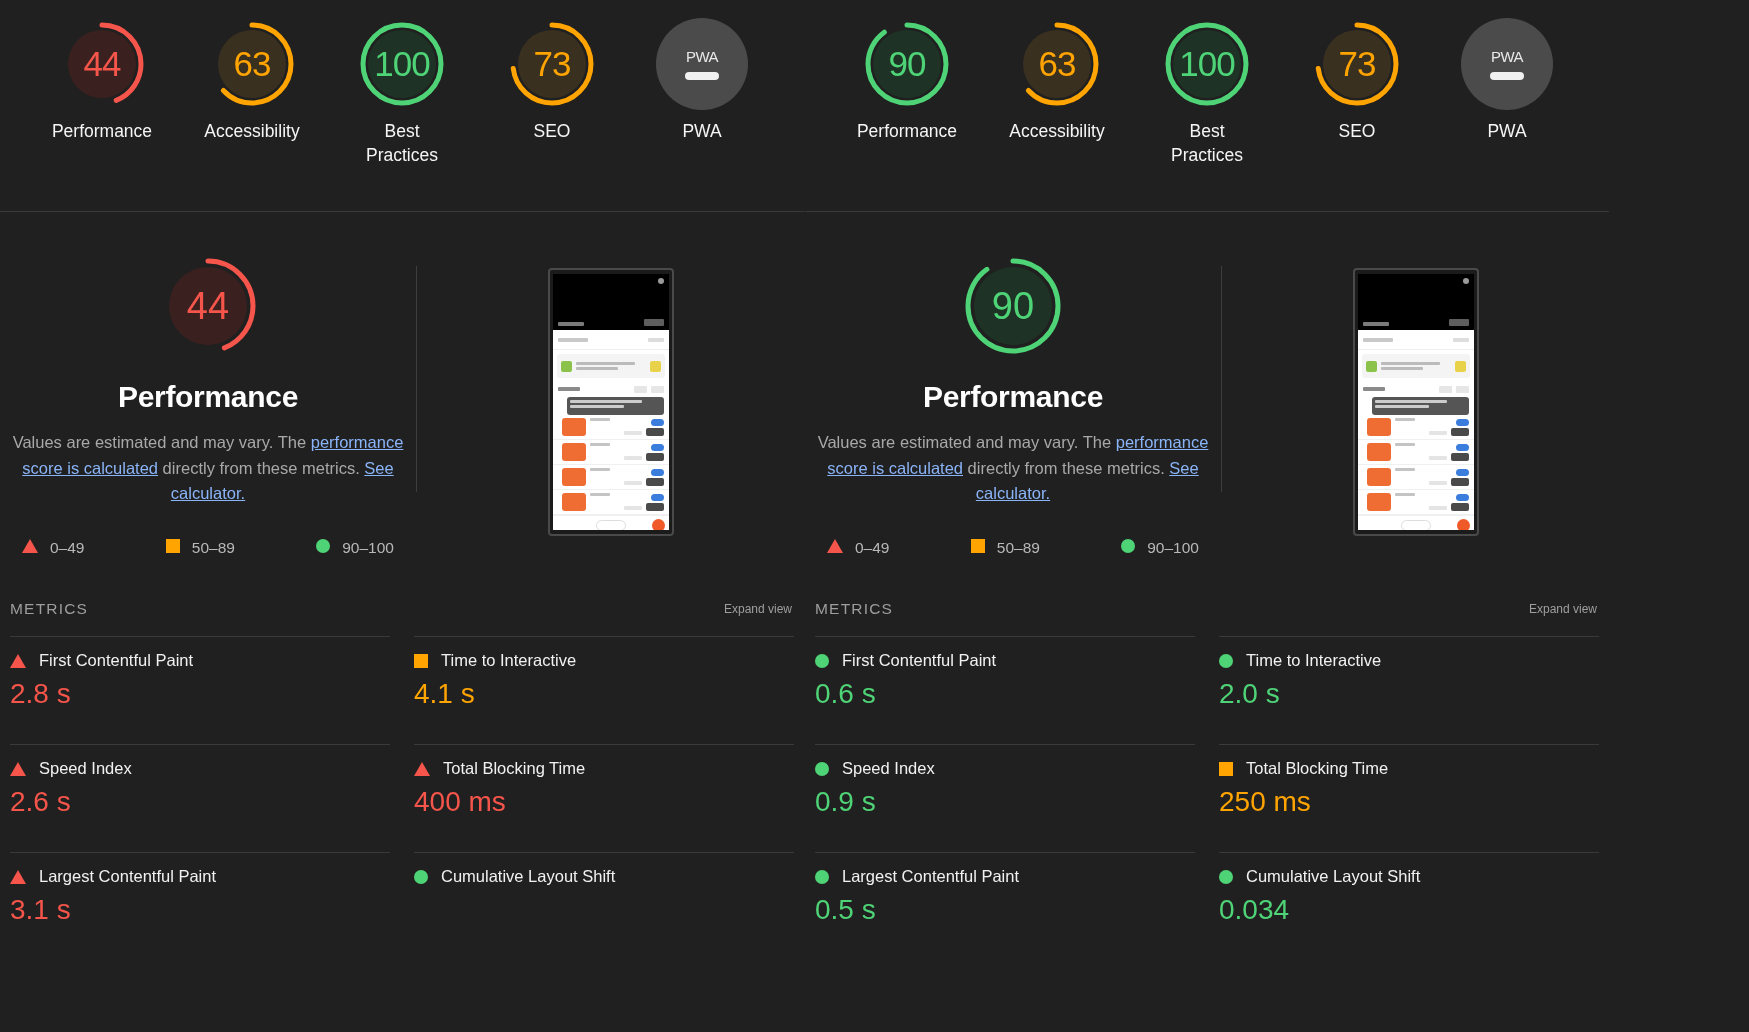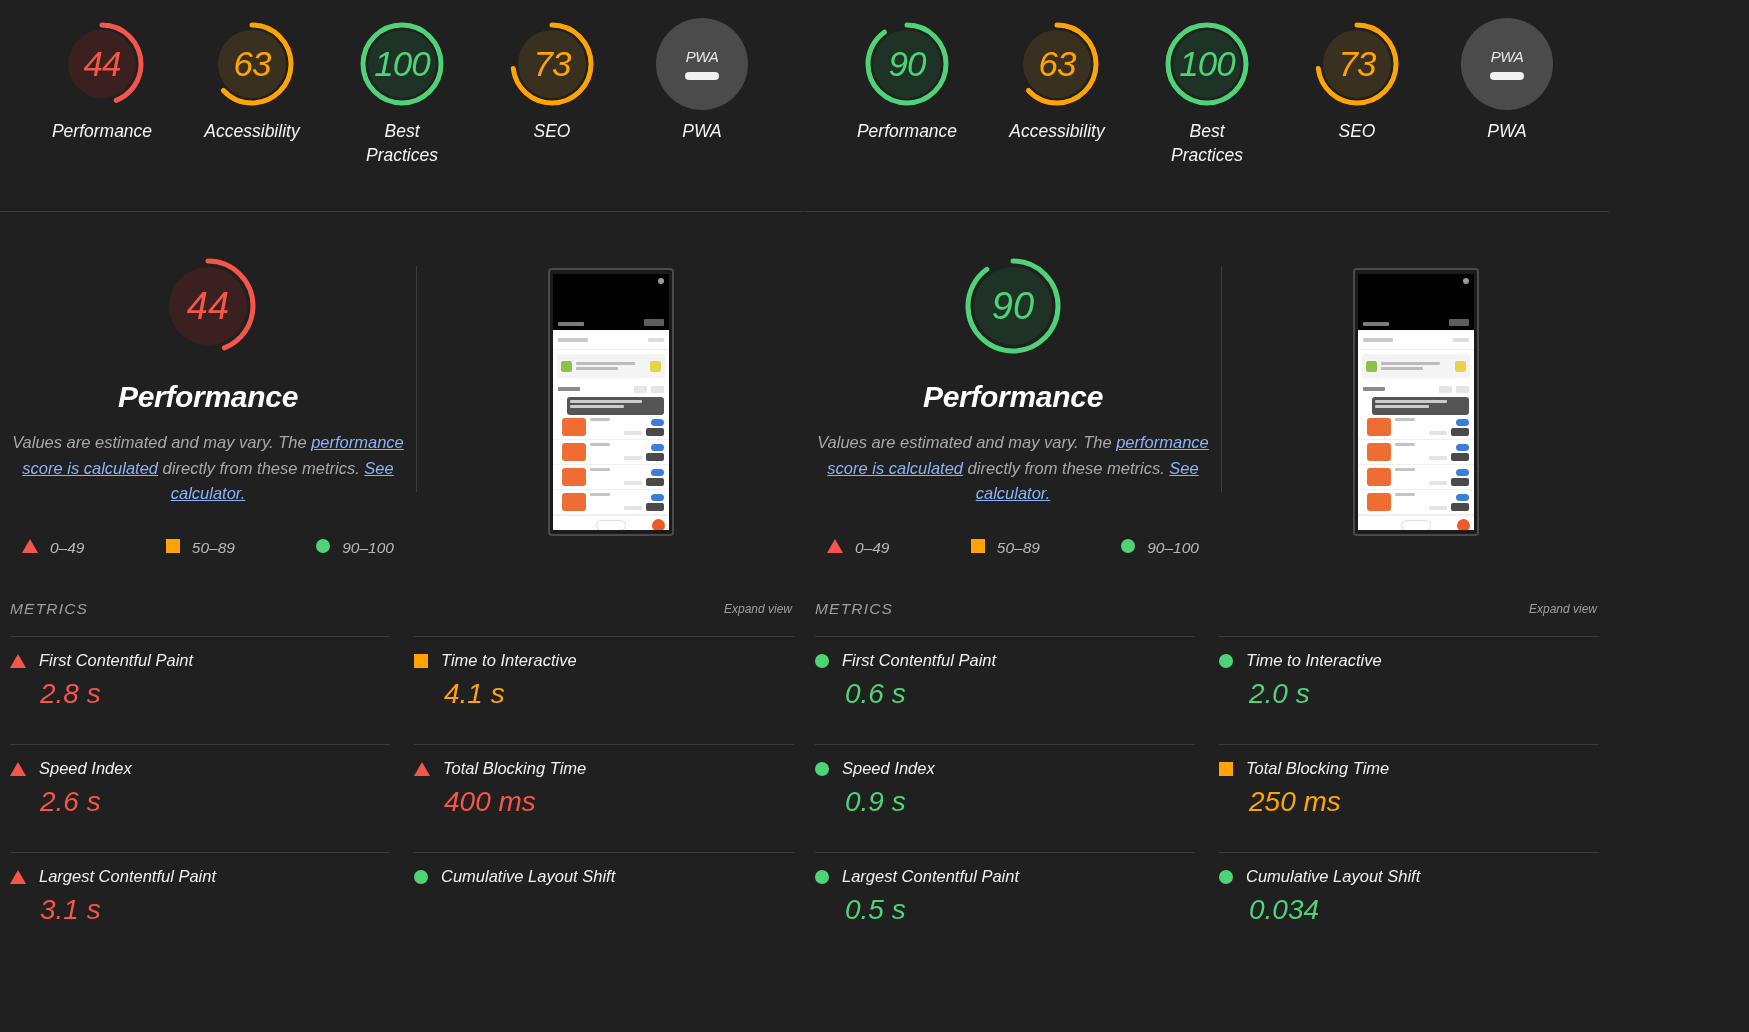--- a/index.html
+++ b/index.html
@@ -10,21 +10,20 @@
     font-family: "Liberation Sans", sans-serif;
     overflow: hidden;
   }
 
   .page {
     position: relative;
     width: 1420px;
     height: 1032px;
     background: #f9a8d4;
     display: flex;
-    font-style: italic;
   }
 
   .panel {
     position: relative;
     width: 874.5px;
     height: 1032px;
     background: #202020;
     display: flex;
     flex-direction: column;
   }
@@ -324,21 +323,20 @@
     display: flex;
     align-items: center;
     gap: 13px;
   }
   .metric-name {
     font-size: 16.5px;
     color: #f1f1f1;
   }
   .metric-val {
     margin-top: 8px;
-    margin-left: 30px;
     font-size: 28px;
     font-weight: 400;
   }
   .c-red { color: #f5554a; }
   .c-orange { color: #ffa400; }
   .c-green { color: #4fd377; }
 </style>
 </head>
 <body>
 

